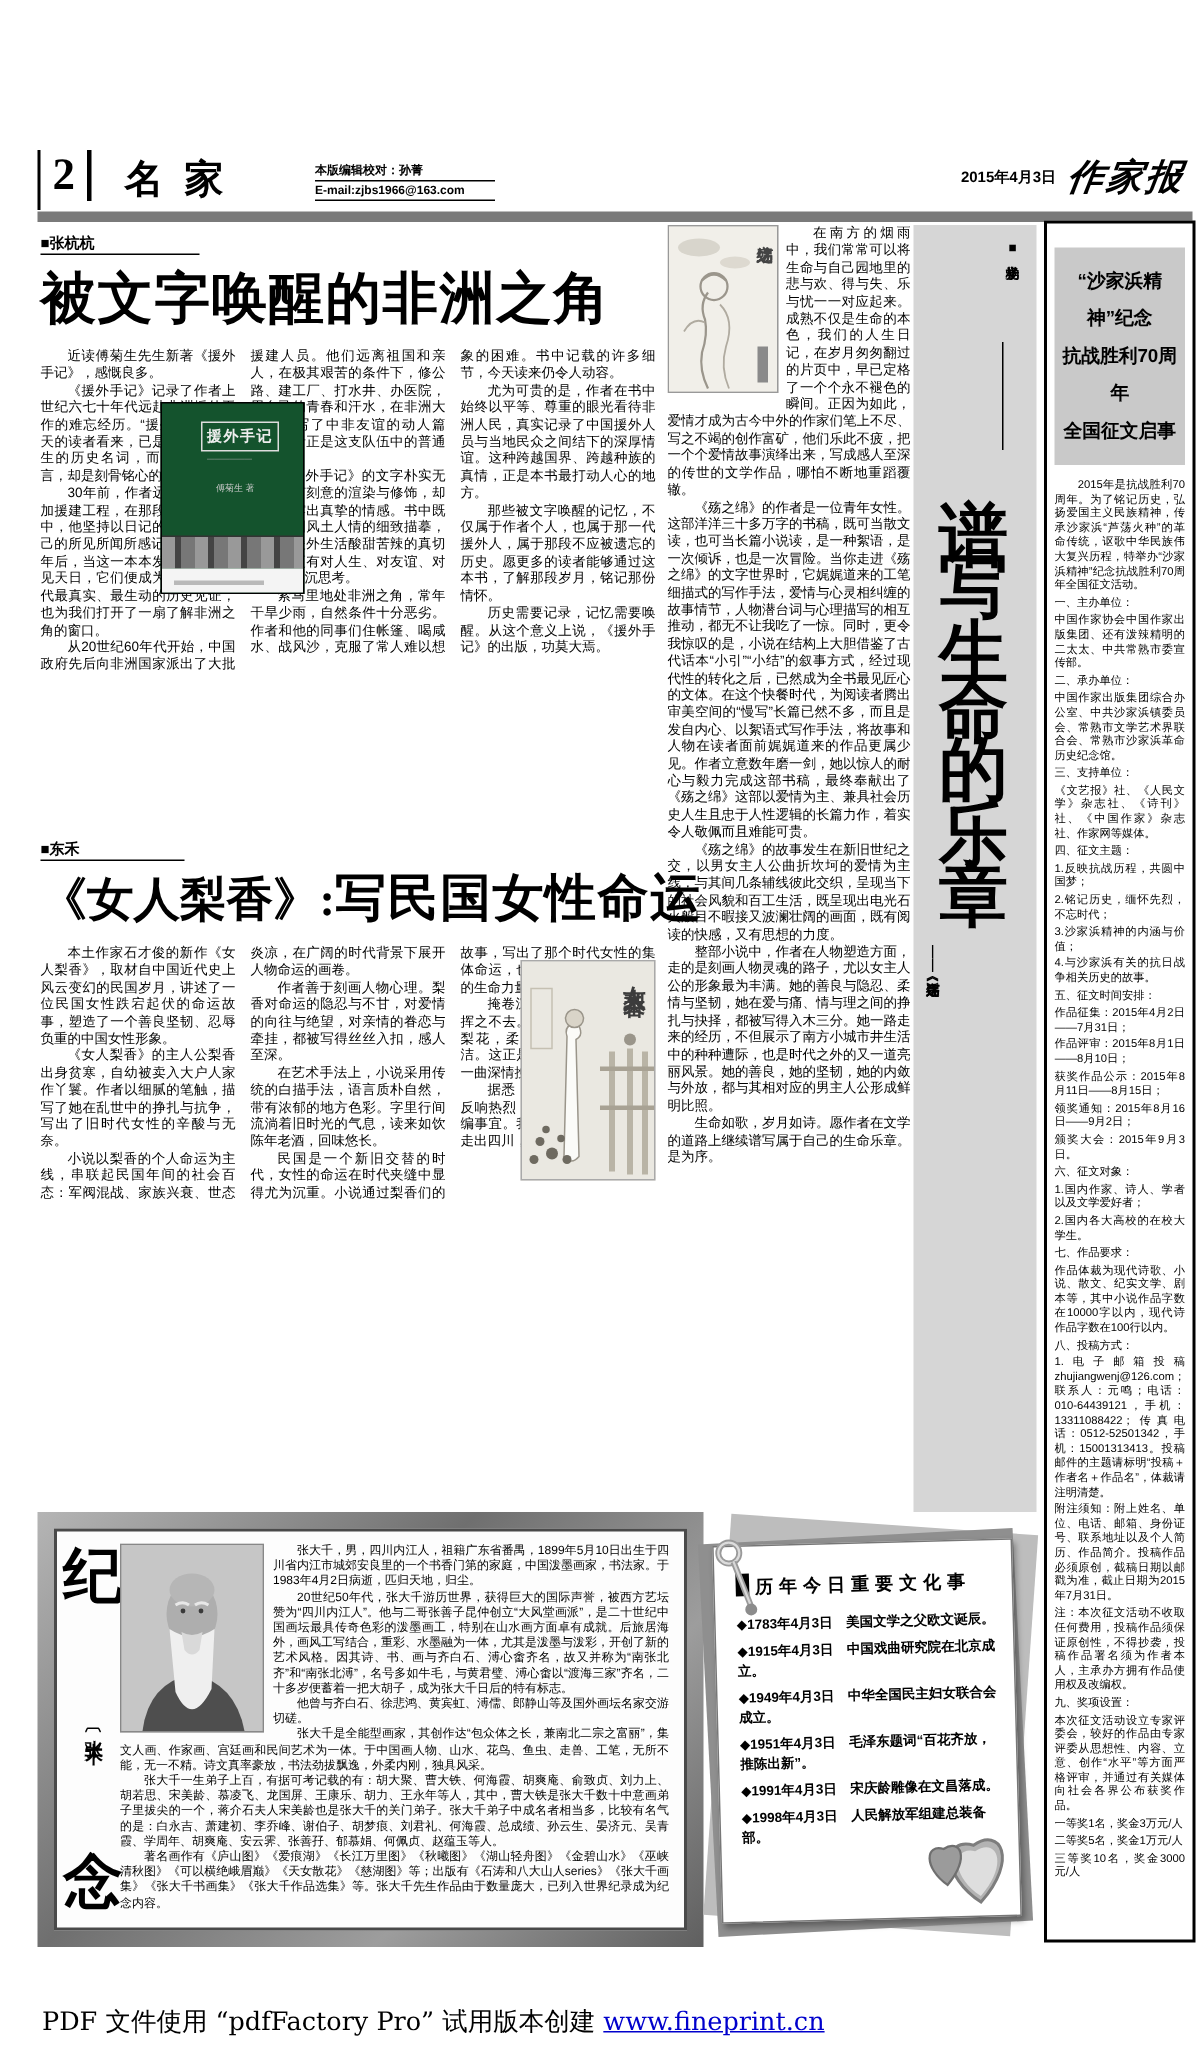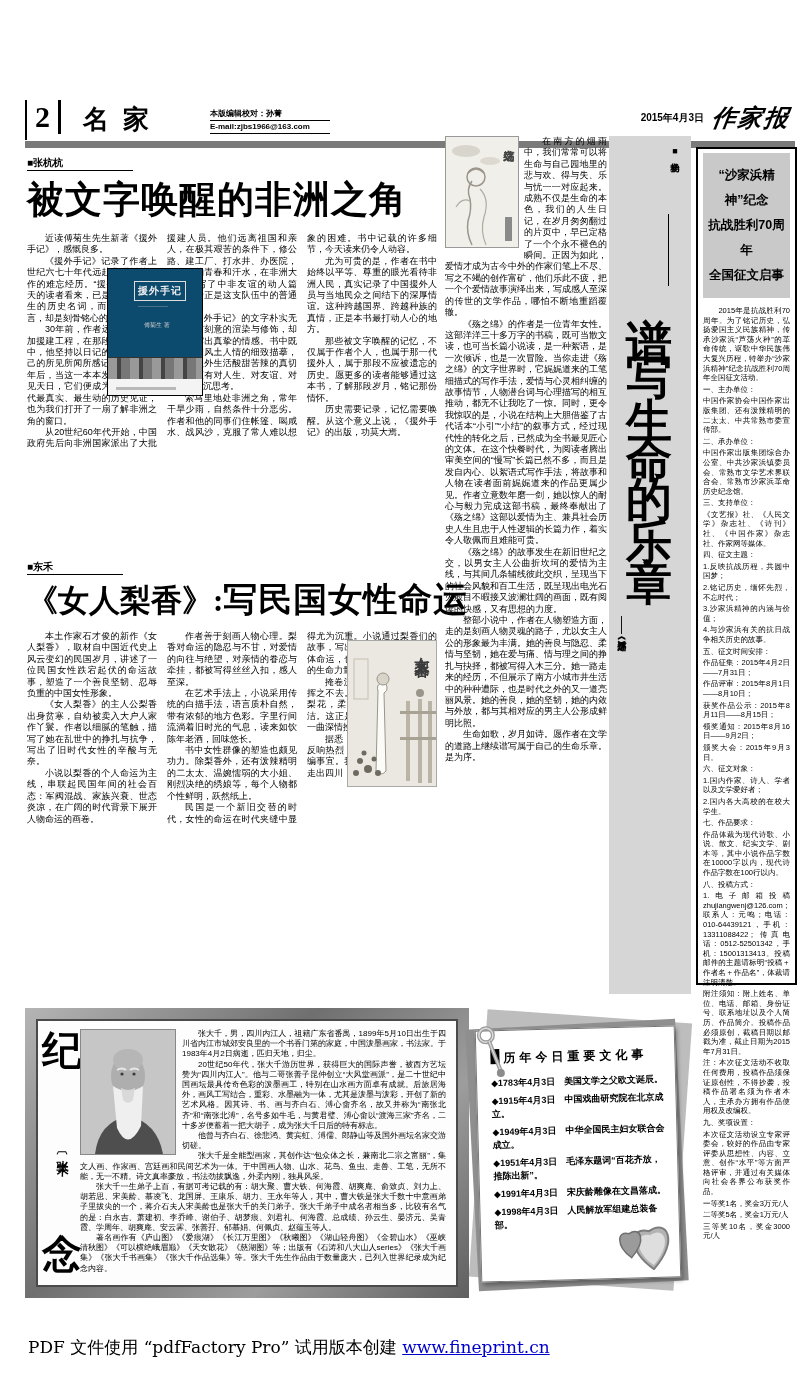--- a/index.html
+++ b/index.html
@@ -23,54 +23,54 @@
 
   
   .byline { font-size:10px; font-weight:bold; display:inline-block; border-bottom:1px solid #000; padding-right:70px; }
   .body-cols { column-gap:10px; text-align:justify; font-size:9px; line-height:11.4px; overflow:hidden; }
   .body-cols p, .flowtext p { text-indent:2em; margin:0; }
 
   
   .article1 { position:absolute; left:27px; top:152px; width:410px; height:404px; }
   .article1 .headline { font-size:37px; font-weight:900; letter-spacing:1px; margin:4px 0 8px 0; white-space:nowrap; }
   .article1 .body-cols { column-count:3; height:326px; }
-  .cover1 { position:absolute; left:80px; top:116px; width:96px; height:128px; background:#0c4a6e; border:1px solid #000; z-index:3; }
+  .cover1 { position:absolute; left:80px; top:116px; width:96px; height:128px; background:#14532d; border:1px solid #000; z-index:3; }
   .cover1 .c1-label { position:absolute; left:26px; top:12px; border:1px solid #ddd; color:#eee; font-size:10px; font-weight:bold; padding:2px 3px; letter-spacing:1px; }
   .cover1 .c1-sub { position:absolute; left:30px; top:34px; color:#aaa; font-size:5px; }
   .cover1 .c1-author { position:absolute; left:36px; top:52px; color:#ccc; font-size:6px; }
   .cover1 .c1-strip { position:absolute; left:0; bottom:16px; width:100%; height:22px;
       background:repeating-linear-gradient(90deg,#999 0 9px,#444 9px 13px,#777 13px 22px); border-top:1px solid #333; }
   .cover1 .c1-foot { position:absolute; left:0; bottom:0; width:100%; height:16px; background:#f4f4f4; }
   .cover1 .c1-footline { position:absolute; left:8px; bottom:5px; width:60px; height:3px; background:#b9b9b9; }
 
   
   .article2 { position:absolute; left:27px; top:556px; width:410px; height:450px; }
   .article2 .headline { white-space:nowrap; margin:2px 0 8px 0; }
   .article2 .hl-serif { font-family:"Liberation Serif","DejaVu Serif",serif; font-size:31px; font-weight:600; }
   .article2 .hl-heavy { font-size:34px; font-weight:900; letter-spacing:1px; }
   .article2 .body-cols { column-count:3; height:372px; }
   .cover2 { position:absolute; right:0; top:84px; width:90px; height:147px; background:#e9e7e0; border:1px solid #a9a9a9; z-index:3; }
   .cover2 .c2-title { position:absolute; right:5px; top:4px; writing-mode:vertical-rl; text-orientation:upright; font-family:"Liberation Serif",serif; font-weight:bold; font-size:15px; color:#3c3c3c; letter-spacing:2px; }
 
   
-  .article3 { position:absolute; left:445px; top:136px; width:250px; height:858px; display:flex; gap:2px; }
+  .article3 { position:absolute; left:445px; top:150px; width:250px; height:858px; display:flex; gap:2px; }
   .a3-text { width:162px; height:858px; overflow:hidden; font-size:9px; line-height:11.4px; text-align:justify; }
   .cover3 { float:left; width:74px; height:112px; margin:0 5px 4px 0; background:#f1efe9; border:1px solid #999; position:relative; }
   .cover3 .c3-title { position:absolute; right:4px; top:4px; writing-mode:vertical-rl; text-orientation:upright;
       font-family:"Liberation Serif",serif; font-weight:bold; font-size:11px; color:#444; }
   .cover3 .c3-pub { position:absolute; right:6px; bottom:6px; width:7px; height:24px; background:#8a8a8a; }
   .a3-titlebox { width:82px; height:858px; background:#d6d6d6; position:relative; }
   .a3-byline { position:absolute; right:10px; top:10px; writing-mode:vertical-rl; text-orientation:upright; font-size:9px; font-weight:bold; }
   .a3-byline-rule { position:absolute; right:22px; top:78px; width:1px; height:72px; background:#000; }
   .a3-title { position:absolute; left:50%; transform:translateX(-50%); top:144px; writing-mode:vertical-rl; text-orientation:upright;
       font-size:46px; font-weight:900; letter-spacing:40px; white-space:nowrap; }
   .a3-note { position:absolute; left:6px; top:480px; writing-mode:vertical-rl; font-size:9px; font-weight:bold; height:260px; }
 
   
-  .sidebar { position:absolute; left:696px; top:147px; width:101px; height:838px; border:2px solid #000; padding:4px 5px; background:#fff; }
+  .sidebar { position:absolute; left:696px; top:147px; width:101px; height:1148px; border:2px solid #000; padding:16px 5px; background:#fff; }
   .sb-title { background:#c9c9c9; text-align:center; font-weight:900; font-size:12.5px; line-height:25px; padding:10px 2px; margin-bottom:8px; }
   .sb-body { font-size:7.5px; line-height:9.6px; text-align:justify; overflow:hidden; height:1000px; }
   .sb-body p { margin:0 0 2px 0; text-indent:0; }
 
   
   .memorial { position:absolute; left:25px; top:1008px; width:444px; height:290px;
       background:linear-gradient(135deg,#b5b5b5,#6f6f6f 40%,#9d9d9d 70%,#5f5f5f); padding:11px; }
   .mem-inner { width:100%; height:100%; background:#fdfdfd; border:2px solid #4a4a4a; display:flex; padding:8px 10px 8px 6px; }
   .mem-strip { width:36px; display:flex; flex-direction:column; align-items:center; justify-content:space-between; padding:2px 0; }
   .mem-big { font-family:"Liberation Serif",serif; font-weight:900; font-size:40px; line-height:40px; }
@@ -144,21 +144,20 @@
 
   <section class="article2">
     <span class="byline">■东禾</span>
     <h1 class="headline"><span class="hl-serif">《女人梨香》:</span><span class="hl-heavy">写民国女性命运</span></h1>
     <div class="body-cols">
         <p>本土作家石才俊的新作《女人梨香》，取材自中国近代史上风云变幻的民国岁月，讲述了一位民国女性跌宕起伏的命运故事，塑造了一个善良坚韧、忍辱负重的中国女性形象。</p>
         <p>《女人梨香》的主人公梨香出身贫寒，自幼被卖入大户人家作丫鬟。作者以细腻的笔触，描写了她在乱世中的挣扎与抗争，写出了旧时代女性的辛酸与无奈。</p>
         <p>小说以梨香的个人命运为主线，串联起民国年间的社会百态：军阀混战、家族兴衰、世态炎凉，在广阔的时代背景下展开人物命运的画卷。</p>
         <p>作者善于刻画人物心理。梨香对命运的隐忍与不甘，对爱情的向往与绝望，对亲情的眷恋与牵挂，都被写得丝丝入扣，感人至深。</p>
         <p>在艺术手法上，小说采用传统的白描手法，语言质朴自然，带有浓郁的地方色彩。字里行间流淌着旧时光的气息，读来如饮陈年老酒，回味悠长。</p>
-        <p>书中女性群像的塑造也颇见功力。除梨香外，还有泼辣精明的二太太、温婉懦弱的大小姐、刚烈决绝的绣娘等，每个人物都个性鲜明，跃然纸上。</p>
         <p>民国是一个新旧交替的时代，女性的命运在时代夹缝中显得尤为沉重。小说通过梨香们的故事，写出了那个时代女性的集体命运，也写出了她们身上不屈的生命力量。</p>
         <p>掩卷沉思，梨香的形象久久挥之不去。她像一朵开在乱世的梨花，柔弱却坚韧，卑微却高洁。这正是作者献给民国女性的一曲深情挽歌。</p>
         <p>据悉，《女人梨香》出版后反响热烈，已有影视公司接洽改编事宜。我们期待这部作品能够走出四川，走向更广阔的天地。</p>
       </div>
     <div class="cover2">
       <svg width="88" height="145" viewBox="0 0 88 145">
         <rect x="0" y="0" width="88" height="145" fill="#eae8e1"></rect>
         <rect x="58" y="60" width="4" height="80" fill="#b9b4a6"></rect>
         <rect x="70" y="58" width="4" height="84" fill="#b9b4a6"></rect>
         <rect x="80" y="60" width="4" height="82" fill="#b9b4a6"></rect>

